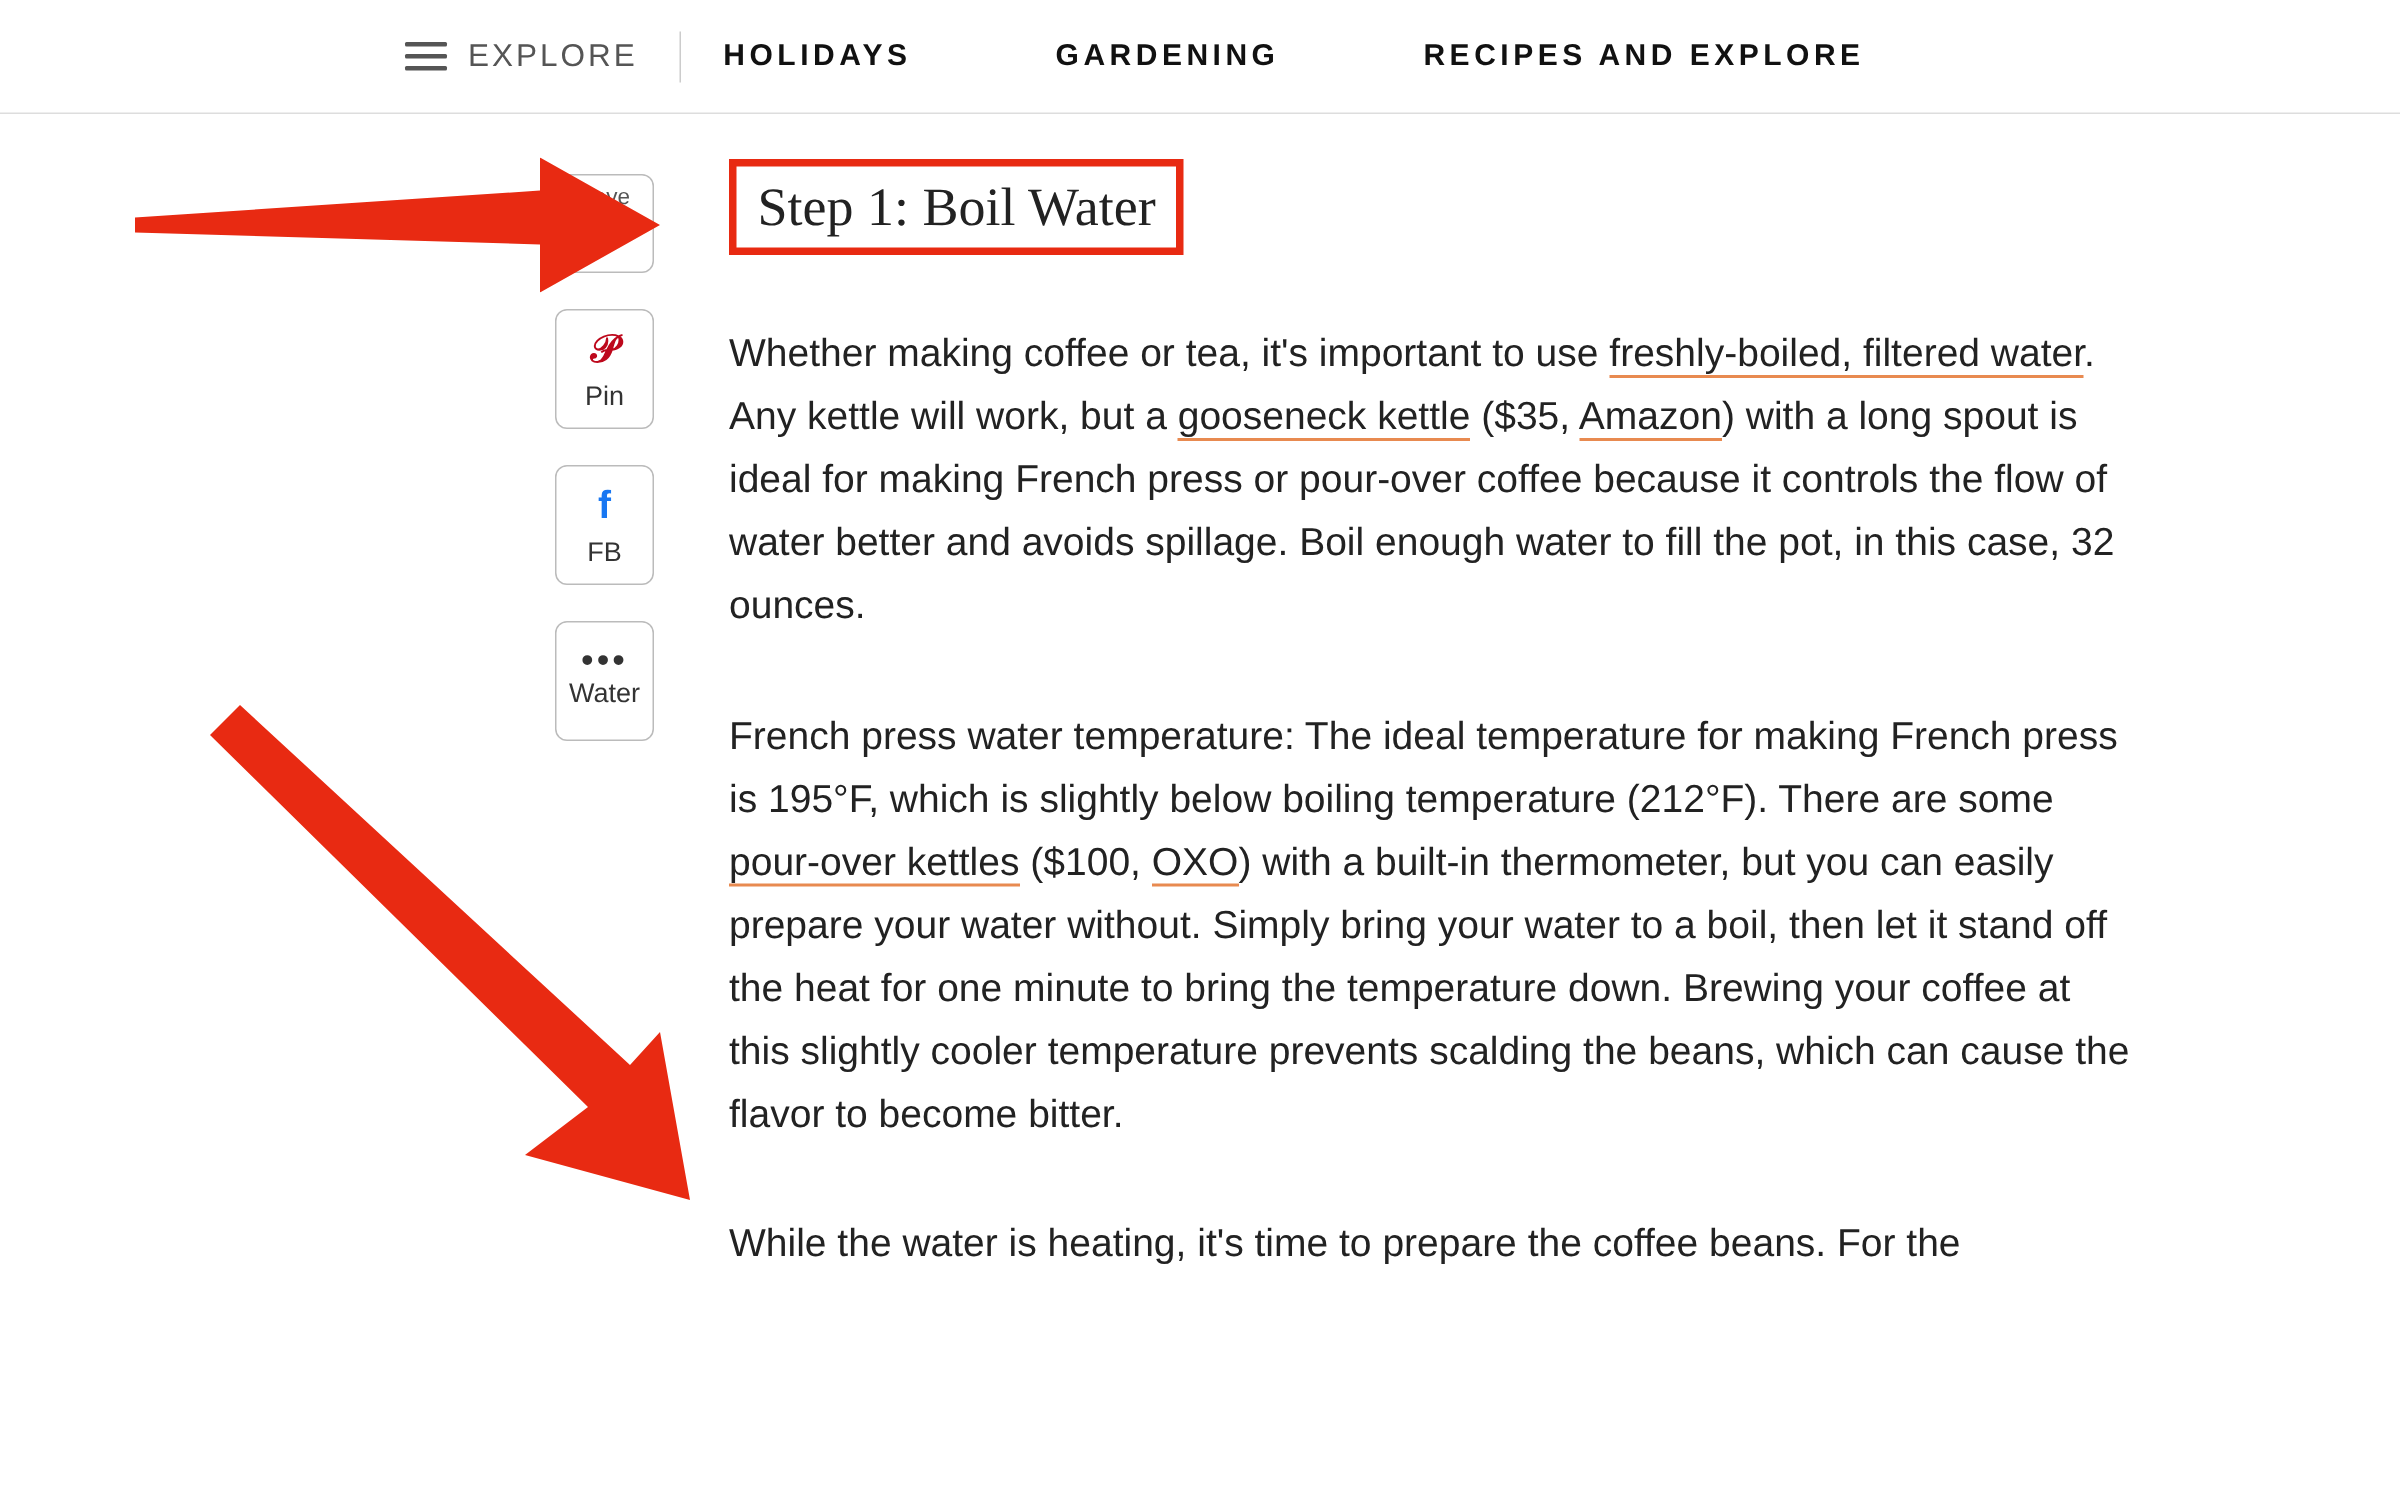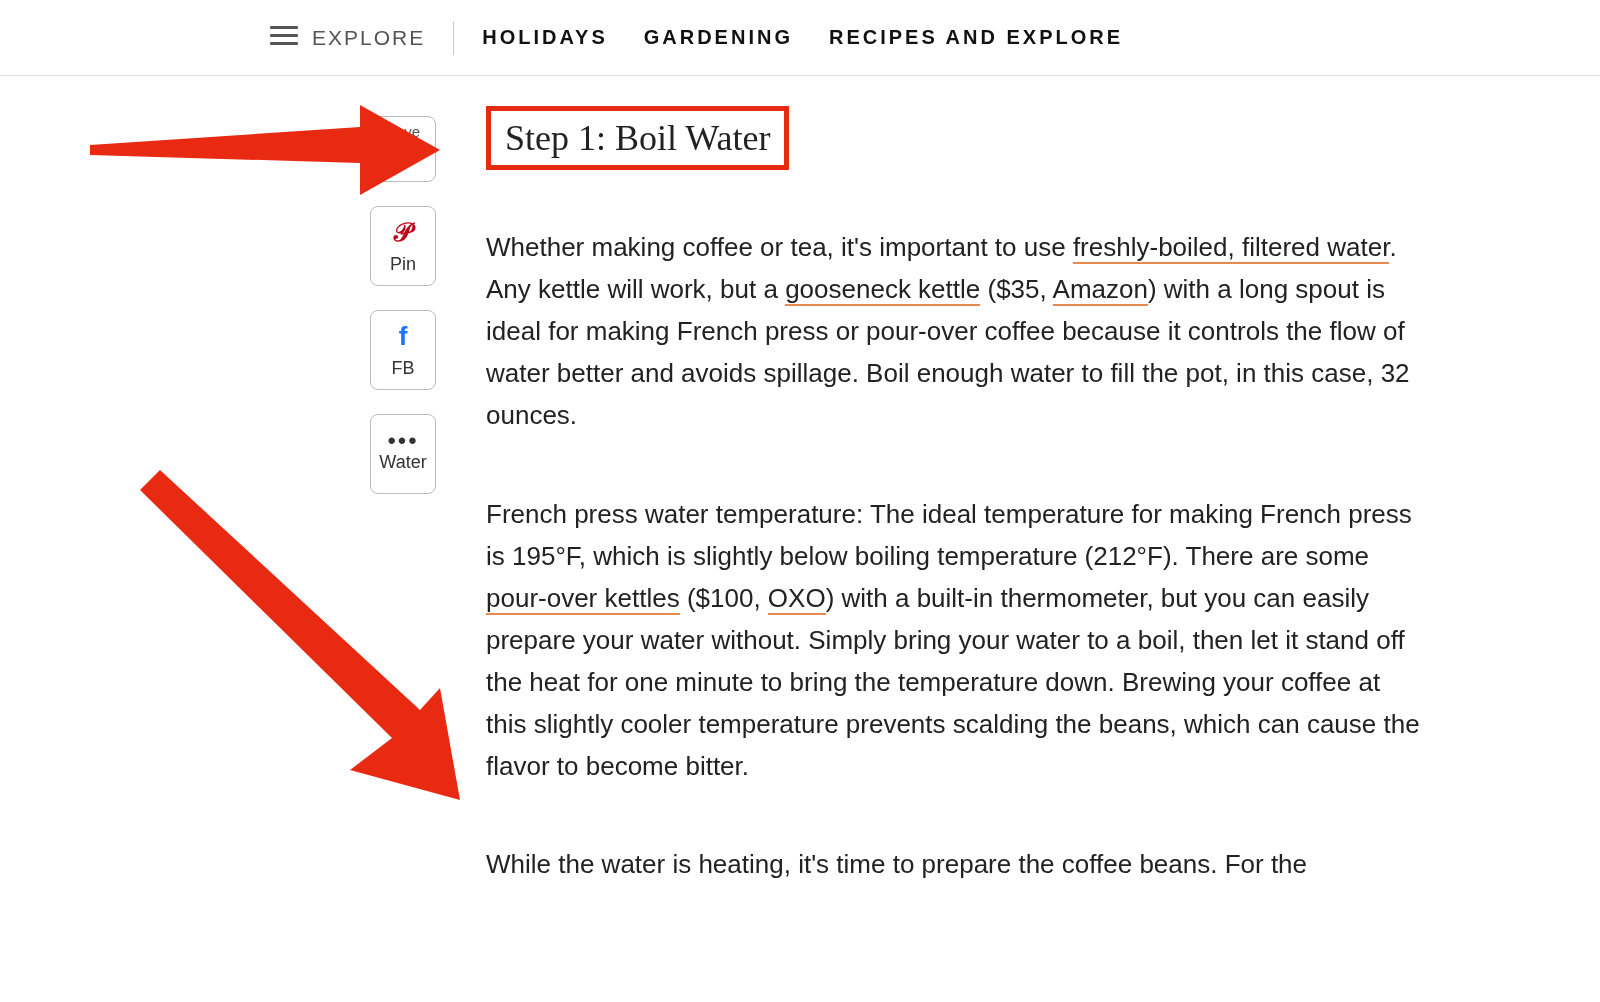--- a/index.html
+++ b/index.html
@@ -1,35 +1,35 @@
 <!DOCTYPE html>
 <html><head>
 <meta charset="utf-8">
 <style>
 html,body{margin:0;padding:0;background:#fff;font-family:Georgia,'Times New Roman',serif;color:#222}
 body{width:1600px;height:1002px;overflow:hidden;position:relative}
 
 
 .nav{height:75px;border-bottom:1px solid #ddd;display:flex;align-items:center;padding:0 0 0 270px;font-family:'Helvetica Neue',Arial,sans-serif}
-.explore-btn{display:flex;gap:14px;color:#555;font-size:21px;letter-spacing:2px;cursor:pointer}
+.explore-btn{display:flex;align-items:center;gap:14px;color:#555;font-size:21px;letter-spacing:2px;cursor:pointer}
 .burger{display:flex;flex-direction:column;gap:5px}
 .burger span{display:block;width:28px;height:3px;background:#555;border-radius:1px}
 .nav-div{width:1px;height:34px;background:#ccc;margin:0 28px}
-.nav-links{display:flex;gap:36px}
+.nav-links{display:flex;gap:96px}
 .nav-link{font-size:20px;font-weight:700;letter-spacing:3px;color:#111;cursor:pointer}
 
 
 .page{position:relative;display:flex;align-items:flex-start}
 .share-col{margin-left:370px;margin-top:40px;display:flex;flex-direction:column;gap:24px}
 .share-btn{width:64px;height:78px;border:1px solid #bbb;border-radius:8px;background:#fff;display:flex;flex-direction:column;align-items:center;justify-content:center;gap:6px;font-family:'Helvetica Neue',Arial,sans-serif;font-size:18px;color:#333;cursor:pointer}
 .share-btn.small{height:64px}
 .article{margin-left:50px;width:940px;margin-top:30px}
 h2{font-family:Georgia,serif;font-weight:400;font-size:36px;margin:0;padding:6px 14px;display:inline-block}
 h2.boxed{border:5px solid #e82a12}
-.para{font-family:'Helvetica Neue',Arial,sans-serif;font-size:26px;line-height:1.62;color:#222;margin-top:56px}
+.para{font-family:'Helvetica Neue',Arial,sans-serif;font-size:26px;line-height:1.62;color:#222;margin-top:44px}
 .lnk{border-bottom:2px solid #e88a50;cursor:pointer}
 .bold{font-weight:400}
 .step2{margin-top:50px}
 .h2wrap{margin-top:0}
 
 
 .arrow{position:absolute;pointer-events:none}
 .arrow svg{display:block}
 .pin-ico{color:#bd081c;font-size:26px;font-family:Georgia,serif;font-weight:bold}
 .fb-ico{color:#1877f2;font-size:26px;font-weight:bold;font-family:Arial}

